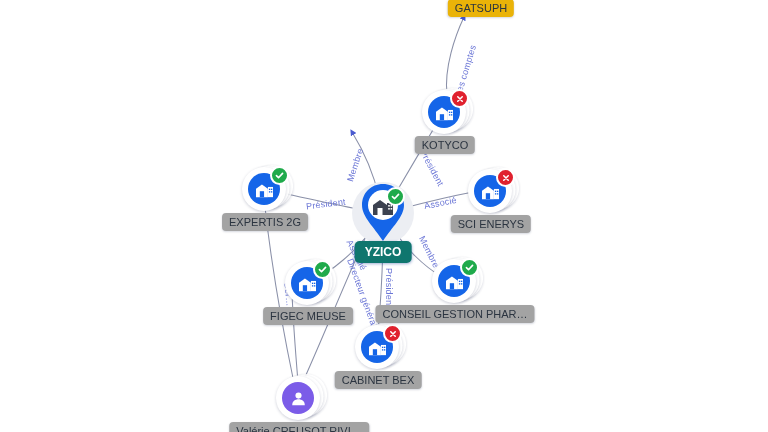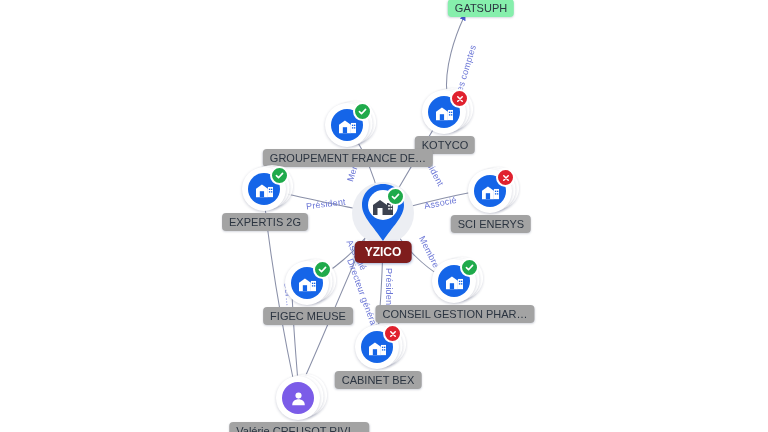--- a/index.html
+++ b/index.html
@@ -37,40 +37,40 @@
   .badge.ok{background:#1faa4b;}
   .badge.ko{background:#e0212e;}
   .badge svg{display:block;}
 
   .nlabel{
     position:absolute;left:50%;top:46px;transform:translateX(-50%);
     white-space:nowrap;background:#a3a3a3;color:#2b3440;
     font-size:11px;padding:3px 7px;border-radius:4px;
     box-shadow:0 1px 2px rgba(30,40,80,.18);
   }
-  .nlabel.plain{background:#86efac;}
+  .nlabel.plain{background:#eab308;}
 
   
   .pin-wrap{position:absolute;transform:translate(-50%,-50%);}
   .pin-halo{
     position:absolute;left:50%;top:50%;transform:translate(-50%,-50%);
     width:62px;height:62px;border-radius:50%;background:#eceef3;
   }
   .pin{
     position:relative;width:46px;height:60px;
   }
   .pin .pinsvg{position:absolute;left:0;top:0;}
   .pin .picon{
     position:absolute;left:11px;top:11px;width:24px;height:24px;
     display:flex;align-items:center;justify-content:center;
   }
   .pin .badge{right:1px;top:4px;}
   .pin-label{
     position:absolute;left:50%;top:58px;transform:translateX(-50%);
-    background:#7f1d1d;color:#fff;font-size:12px;font-weight:bold;
+    background:#0f766e;color:#fff;font-size:12px;font-weight:bold;
     padding:4px 10px;border-radius:5px;white-space:nowrap;
     box-shadow:0 1px 3px rgba(20,60,150,.4);
   }
 
   
   .elabel{
     position:absolute;transform-origin:center center;
     color:#6b76d6;font-size:9px;white-space:nowrap;
     letter-spacing:.2px;
   }
@@ -172,44 +172,20 @@
       </div>
       <div class="badge ko">
         <svg width="8" height="8" viewBox="0 0 10 10">
             <path d="M2.2 2.2 L7.8 7.8 M7.8 2.2 L2.2 7.8" stroke="#fff" stroke-width="1.9" stroke-linecap="round"></path>
           </svg>
       </div>
     </div>
     <div class="nlabel">KOTYCO</div>
   </div>
 
-  <div class="node" style="left:348px;top:126px;">
-    <div class="stack">
-      <div class="card c3"></div>
-      <div class="card c2"></div>
-      <div class="card c1"></div>
-      <div class="disc">
-        <svg width="19" height="17" viewBox="0 0 22 20">
-          <path d="M1 19 L1 9 L8 4 L15 9 L15 19 Z" fill="#ffffff"></path>
-          <rect x="15" y="7" width="6" height="12" fill="#ffffff"></rect>
-          <rect x="16.2" y="9" width="1.6" height="1.6" fill="#1565e8"></rect>
-          <rect x="18.6" y="9" width="1.6" height="1.6" fill="#1565e8"></rect>
-          <rect x="16.2" y="12" width="1.6" height="1.6" fill="#1565e8"></rect>
-          <rect x="18.6" y="12" width="1.6" height="1.6" fill="#1565e8"></rect>
-          <rect x="5.5" y="12" width="5" height="7" fill="#1565e8"></rect>
-        </svg>
-      </div>
-      <div class="badge ok">
-        <svg width="9" height="9" viewBox="0 0 10 10">
-            <path d="M1.6 5.2 L3.9 7.5 L8.4 2.6" stroke="#fff" stroke-width="1.8" fill="none" stroke-linecap="round" stroke-linejoin="round"></path>
-          </svg>
-      </div>
-    </div>
-    <div class="nlabel">GROUPEMENT FRANCE DE…</div>
-  </div>
 
   <div class="node" style="left:265px;top:190px;">
     <div class="stack">
       <div class="card c3"></div>
       <div class="card c2"></div>
       <div class="card c1"></div>
       <div class="disc">
         <svg width="19" height="17" viewBox="0 0 22 20">
           <path d="M1 19 L1 9 L8 4 L15 9 L15 19 Z" fill="#ffffff"></path>
           <rect x="15" y="7" width="6" height="12" fill="#ffffff"></rect>

